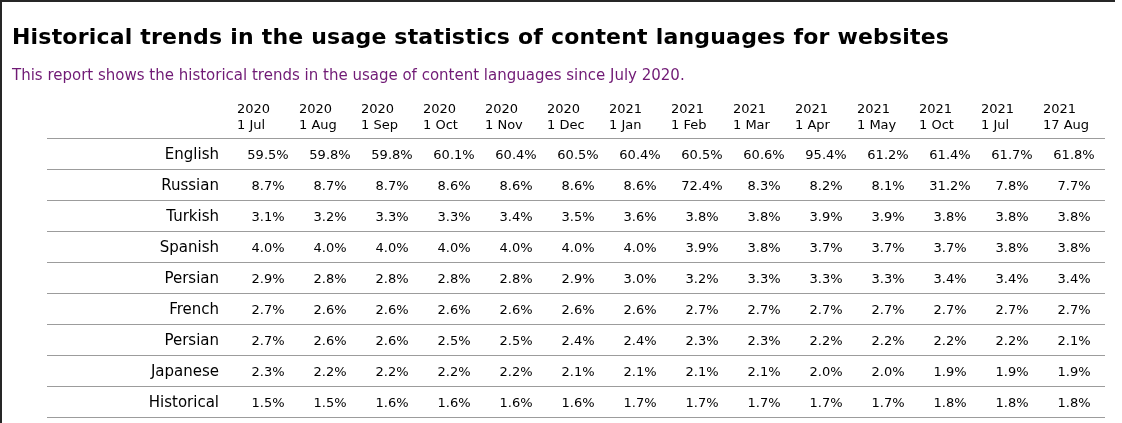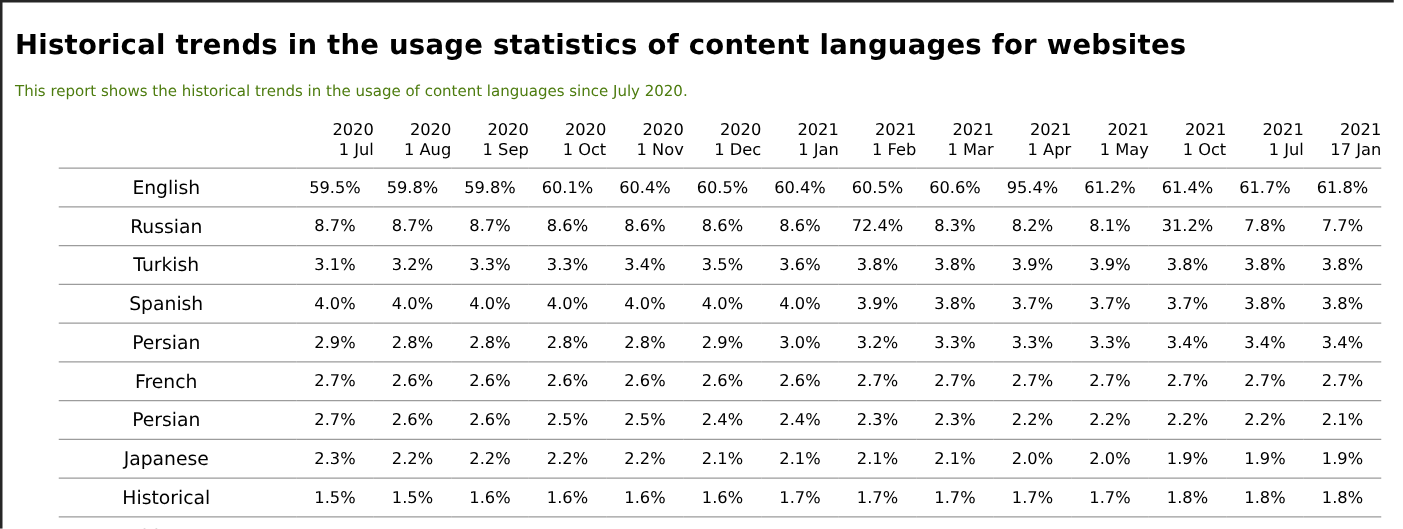--- a/index.html
+++ b/index.html
@@ -23,50 +23,51 @@
   }
   .page-title {
     margin: 22px 0 0 10px;
     font-size: 22px;
     font-weight: bold;
     letter-spacing: 0.2px;
     color: #000000;
   }
   .page-subtitle {
     margin: 17px 0 0 10px;
-    font-size: 12px;
-    color: #4d7c0f;
+    font-size: 15px;
+    color: #701a75;
   }
   table.lang-table {
     margin: 15px 0 0 45px;
     border-collapse: collapse;
     table-layout: fixed;
     width: 1058px;
     font-size: 13px;
     color: #000000;
   }
   table.lang-table col.c-label { width: 190px; }
   table.lang-table col.c-val   { width: 62px;  }
   table.lang-table thead tr,
   table.lang-table tbody tr {
     border-bottom: 1px solid #9c9c9c;
   }
   table.lang-table th {
     font-weight: normal;
-    text-align: right;
+    text-align: left;
     padding: 2px 0 5px 0;
     line-height: 16px;
     vertical-align: bottom;
   }
   table.lang-table td {
     text-align: center;
     padding: 6px 0 6px 0;
     white-space: nowrap;
   }
   table.lang-table td.lang {
+    text-align: right;
     padding-right: 18px;
     font-size: 15px;
   }
 </style>
 </head>
 <body>
 
 <div class="frame">
   <h1 class="page-title">Historical trends in the usage statistics of content languages for websites</h1>
   <p class="page-subtitle">This report shows the historical trends in the usage of content languages since July 2020.</p>
@@ -139,21 +140,21 @@
           <th>
             <div>2021</div>
             <div>1 Oct</div>
           </th>
           <th>
             <div>2021</div>
             <div>1 Jul</div>
           </th>
           <th>
             <div>2021</div>
-            <div>17 Jan</div>
+            <div>17 Aug</div>
           </th>
         </tr>
     </thead>
     <tbody>
         <tr>
           <td class="lang">English</td>
           <td>59.5%</td>
           <td>59.8%</td>
           <td>59.8%</td>
           <td>60.1%</td>

